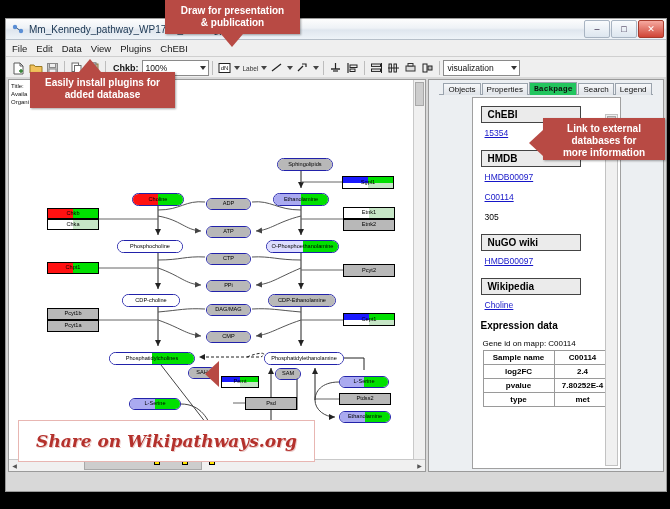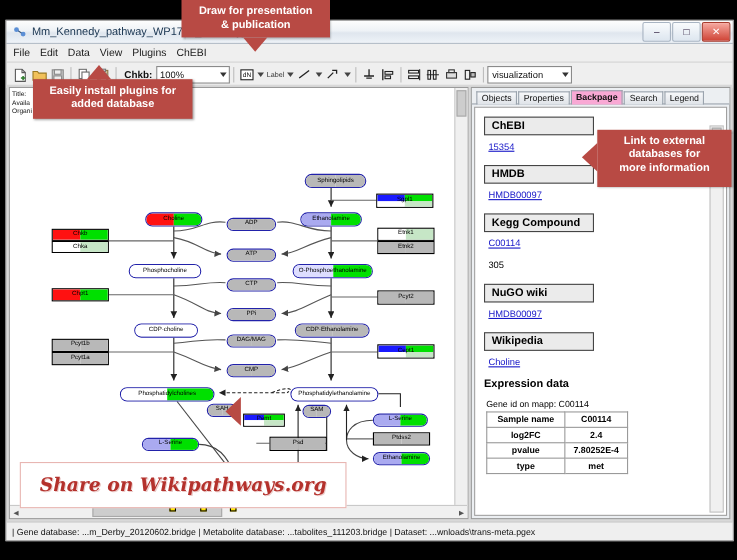--- a/index.html
+++ b/index.html
@@ -37,27 +37,27 @@
          font-size:8.5px;color:#111;padding-left:3px;position:relative;flex:0 0 auto;}
   .combo .arrow{position:absolute;right:2px;top:50%;transform:translateY(-50%);
         border-left:3px solid transparent;border-right:3px solid transparent;border-top:4px solid #333;}
   .dropcaret{width:9px;height:16px;display:flex;align-items:center;justify-content:center;flex:0 0 auto;}
   .dropcaret i{border-left:3px solid transparent;border-right:3px solid transparent;border-top:4px solid #444;display:block}
   .tbtext{font-size:6.5px;color:#333;padding:0 1px;}
 
   
   .workarea{position:absolute;left:0;top:58px;right:0;bottom:17px;display:flex;background:#d8d8d8;}
   .canvaswrap{position:relative;flex:1 1 auto;background:#fff;border:1px solid #9a9a9a;margin:2px 1px 2px 2px;overflow:hidden;}
-  .sidewrap{position:relative;width:234px;flex:0 0 auto;background:#eceff2;border:1px solid #9a9a9a;margin:2px 2px 2px 1px;display:flex;flex-direction:column;}
+  .sidewrap{position:relative;width:234px;flex:0 0 auto;background:#eceff2;border:1px solid #9a9a9a;margin:2px 2px 2px 1px;display:flex;flex-direction:column;align-items:center;}
 
   
   .tabs{height:14px;display:flex;align-items:flex-end;padding-left:4px;background:#eceff2;border-bottom:1px solid #9aa3ad;}
   .tab{font-size:8px;color:#111;padding:1px 4px 1px 4px;border:1px solid #9aa3ad;border-bottom:none;
        background:linear-gradient(to bottom,#f7f8fa,#dfe3e8);margin-right:1px;position:relative;top:1px;}
-  .tab.active{background:#f9a8d4;font-weight:bold;padding-bottom:2px;top:1px;}
+  .tab.active{background:#22c55e;font-weight:bold;padding-bottom:2px;top:1px;font-family:Liberation Mono, monospace;}
 
   .backpage{flex:1 1 auto;background:#fff;margin:2px;border:1px solid #a0a0a0;overflow:hidden;position:relative;padding:6px 8px;}
   .bp-head{display:inline-block;border:1px solid #444;background:#ebebeb;font-weight:bold;font-size:10px;
            color:#000;padding:2px 6px;min-width:86px;}
   .bp-link{display:block;margin:5px 0 10px 4px;font-size:8.5px;color:#1616c8;text-decoration:underline;}
   .bp-plain{display:block;margin:5px 0 10px 4px;font-size:8.5px;color:#000;}
   .bp-sub{font-weight:bold;font-size:10px;color:#000;margin:6px 0 8px 0;}
   .bp-geneid{font-size:8px;color:#000;margin:0 0 2px 2px;}
   table.exp{border-collapse:collapse;margin-left:2px;}
   table.exp td{border:1px solid #9a9a9a;font-size:8px;padding:2px 4px;text-align:center;color:#000;
@@ -549,21 +549,20 @@
           <div class="tab">Legend</div>
         </div>
 
         <div class="backpage">
           <div class="bp-head">ChEBI</div>
           <a class="bp-link">15354</a>
 
           <div class="bp-head">HMDB</div>
           <a class="bp-link">HMDB00097</a>
 
-          <div class="bp-head">Kegg Compound</div>
           <a class="bp-link">C00114</a>
 
           <div class="bp-plain">305</div>
 
           <div class="bp-head">NuGO wiki</div>
           <a class="bp-link">HMDB00097</a>
 
           <div class="bp-head">Wikipedia</div>
           <a class="bp-link">Choline</a>
 
@@ -591,38 +590,35 @@
           </tbody>
             </table>
 
           <div class="vscroll">
               <div class="thumb"></div>
             </div>
         </div>
       </div>
     </div>
 
-    <div class="statusbar">
-      <span>| Gene database: ...m_Derby_20120602.bridge | Metabolite database: ...tabolites_111203.bridge | Dataset: ...wnloads\trans-meta.pgex</span>
-    </div>
   </div>
 
   <div class="anno shadow" style="left:165px;top:0px;width:135px;height:34px;">
     <span style="white-space:pre-line">Draw for presentation
 &amp; publication</span>
   </div>
   <div class="arrow-down" style="left:221px;top:34px;"></div>
 
   <div class="anno shadow" style="left:30px;top:72px;width:145px;height:36px;">
     <span style="white-space:pre-line">Easily install plugins for
 added database</span>
   </div>
   <div class="arrow-up" style="left:79px;top:59px;"></div>
 
-  <div class="anno shadow" style="left:543px;top:118px;width:122px;height:52px;">
+  <div class="anno shadow" style="left:543px;top:118px;width:122px;height:42px;">
     <span style="white-space:pre-line">Link  to external
 databases  for
 more information</span>
   </div>
   <div class="arrow-left" style="left:529px;top:130px;"></div>
 
   <div class="arrow-left" style="left:205px;top:361px;"></div>
 
   <div class="share">
     <span>Share on Wikipathways.org</span>

